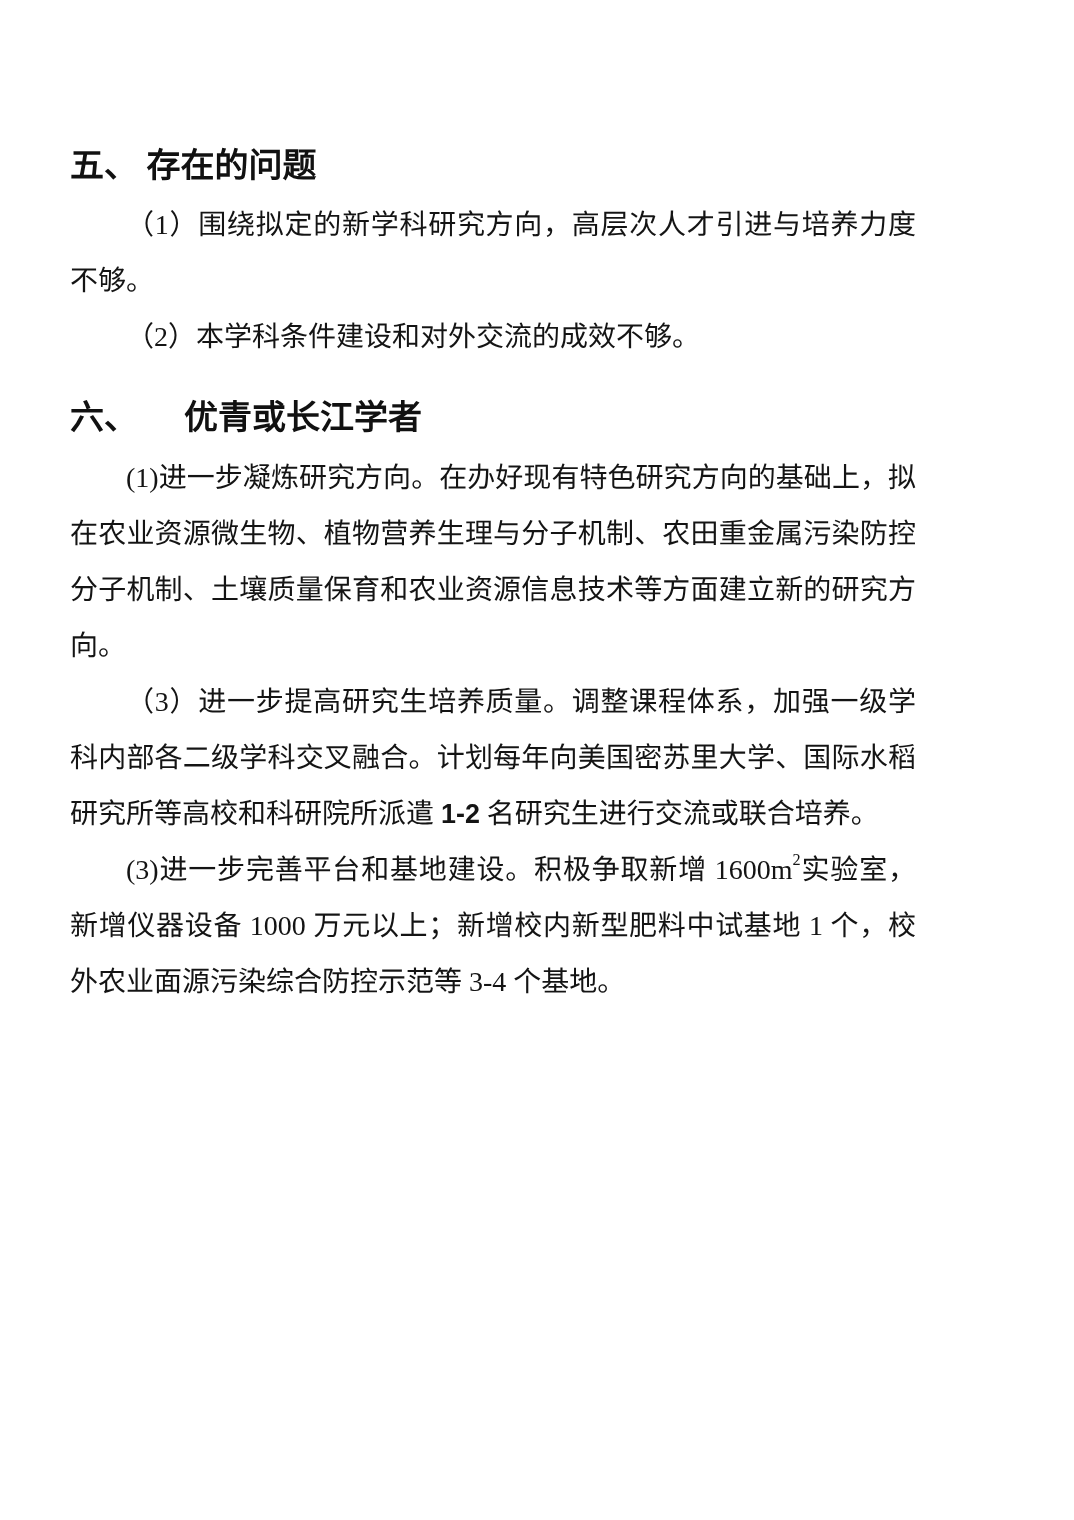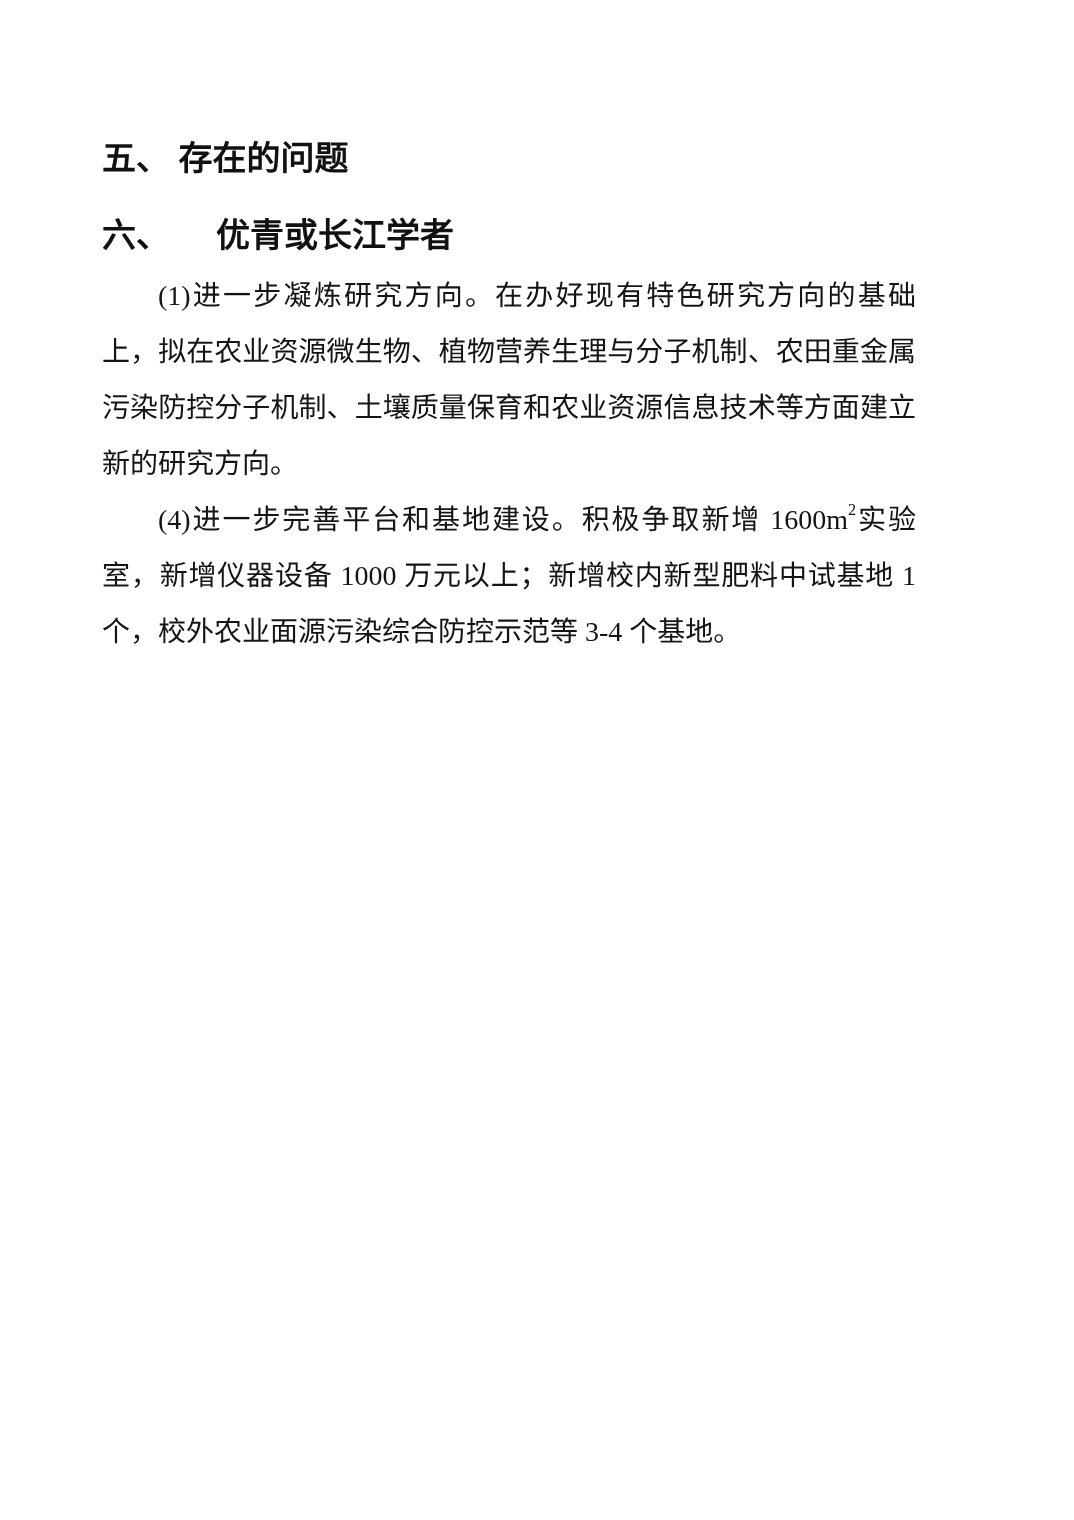--- a/index.html
+++ b/index.html
@@ -4,24 +4,24 @@
 <style>
   html, body {
     margin: 0;
     padding: 0;
     background: #ffffff;
   }
   .page {
     position: relative;
     width: 1074px;
     height: 1212px;
-    margin: 8px auto;
+    margin: 15px auto;
     background: #ffffff;
     box-sizing: border-box;
-    padding: 126px 158px 0 102px;
+    padding: 126px 158px 0 70px;
     overflow: hidden;
     font-family: "Liberation Serif", "DejaVu Serif", serif;
     color: #141414;
   }
   .heading {
     font-size: 34px;
     font-weight: bold;
     line-height: 1.45;
     margin: 0;
     color: #111111;
@@ -58,21 +58,26 @@
     text-indent: 0;
   }
 </style>
 </head>
 <body>
 
 <div class="page">
 
   <h2 class="heading" id="heading-5"><span class="h-num">五、</span><span class="h-title">存在的问题</span></h2>
 
+  <div class="sec-paras">
+    <p class="para"><span>（1）围绕拟定的新学科研究方向，高层次人才引进与培养力度不够。</span></p>
+    <p class="para"><span>（2）本学科条件建设和对外交流的成效不够。</span></p>
+  </div>
 
   <h2 class="heading" id="heading-6"><span class="h-num">六、</span><span class="h-title">优青或长江学者</span></h2>
 
   <div class="sec-paras">
     <p class="para"><span>(1)进一步凝炼研究方向。在办好现有特色研究方向的基础上，拟在农业资源微生物、植物营养生理与分子机制、农田重金属污染防控分子机制、土壤质量保育和农业资源信息技术等方面建立新的研究方向。</span></p>
-    <p class="para"><span>(4)进一步完善平台和基地建设。积极争取新增 1600m</span><span class="seg-sup">2</span><span>实验室，新增仪器设备 1000 万元以上；新增校内新型肥料中试基地 1 个，校外农业面源污染综合防控示范等 3-4 个基地。</span></p>
+    <p class="para"><span>（3）进一步提高研究生培养质量。调整课程体系，加强一级学科内部各二级学科交叉融合。计划每年向美国密苏里大学、国际水稻研究所等高校和科研院所派遣 </span><span class="seg-bold">1-2</span><span> 名研究生进行交流或联合培养。</span></p>
+    <p class="para"><span>(3)进一步完善平台和基地建设。积极争取新增 1600m</span><span class="seg-sup">2</span><span>实验室，新增仪器设备 1000 万元以上；新增校内新型肥料中试基地 1 个，校外农业面源污染综合防控示范等 3-4 个基地。</span></p>
   </div>
 
 </div>
 
 </body></html>

